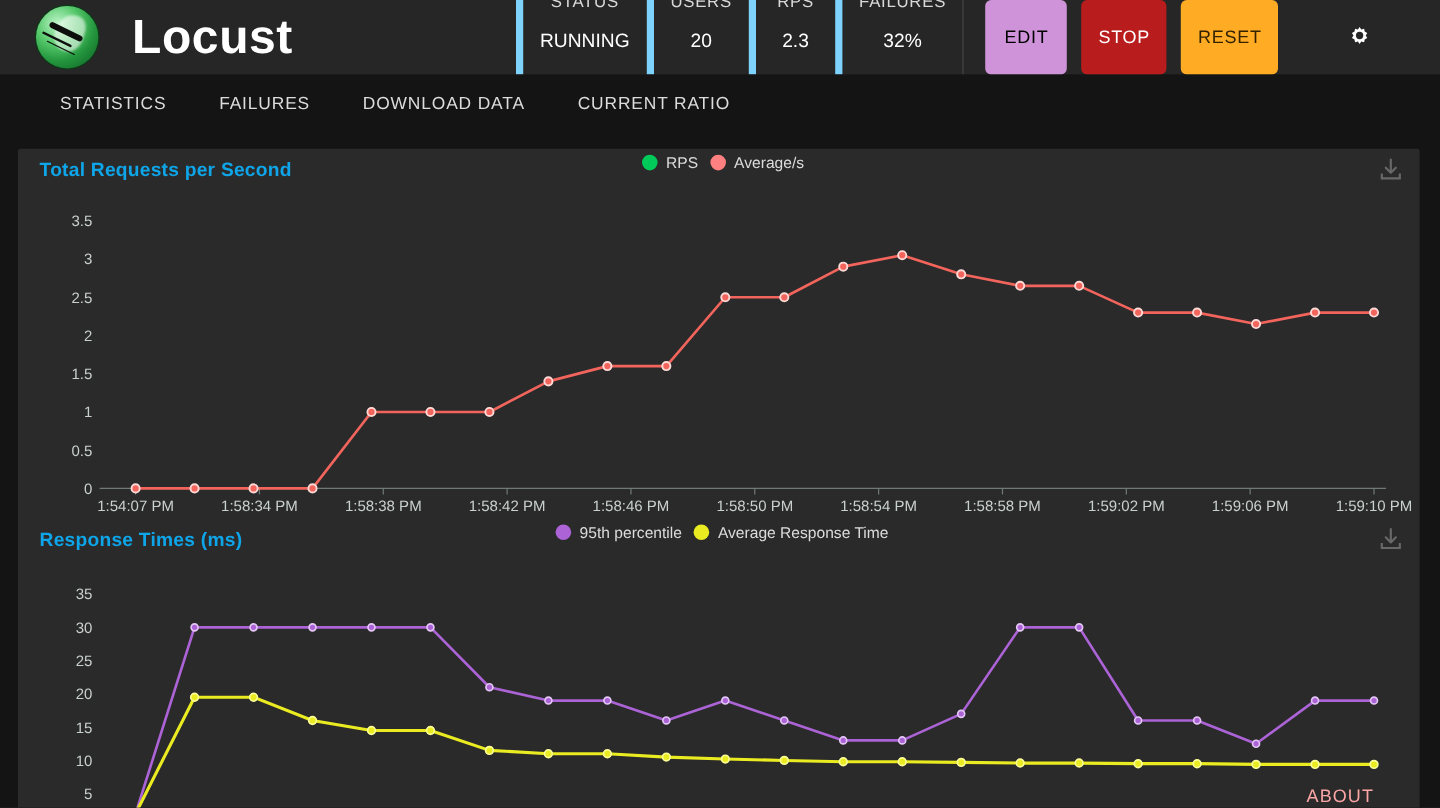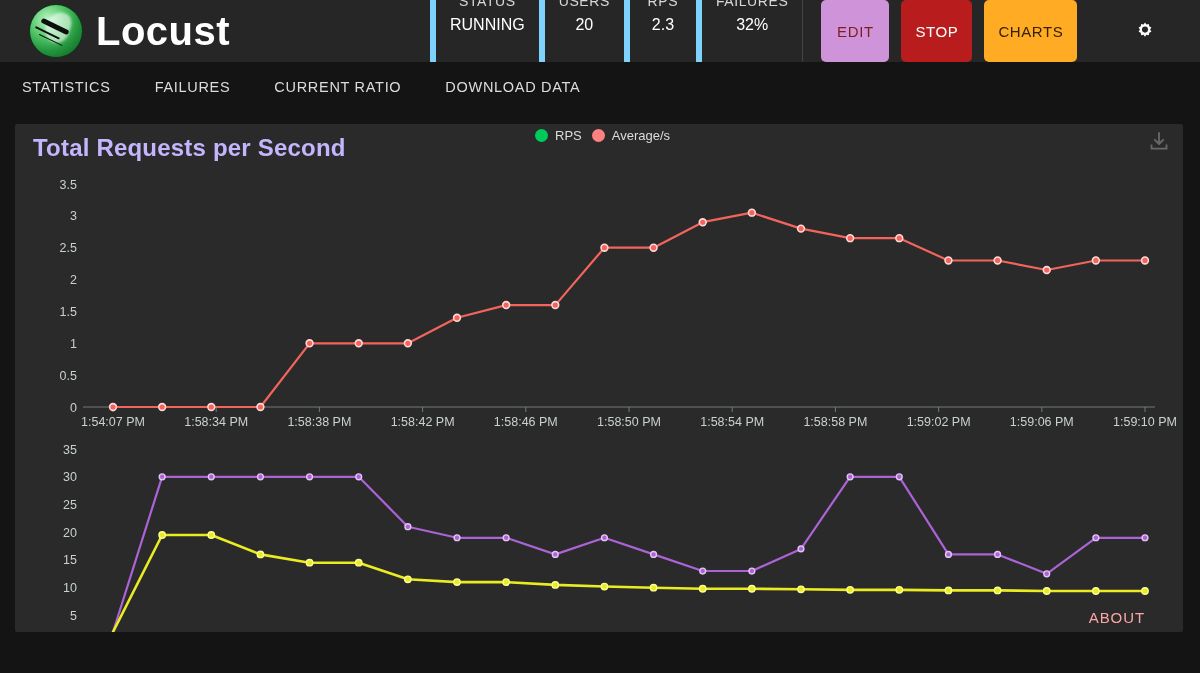--- a/index.html
+++ b/index.html
@@ -16,21 +16,21 @@
     position:relative;
     height:62px;
     background:#262626;
     display:flex;
     align-items:center;
     overflow:hidden;
   }
   .brand {
     display:flex;
     align-items:center;
-    gap:14px;
+    gap:28px;
     padding-left:30px;
     min-width:430px;
   }
   .logo {
     width:52px; height:52px;
     border-radius:50%;
     background:
       radial-gradient(circle at 34% 28%, #bdf5c8 0%, #56c96b 34%, #23953d 62%, #0c5a22 100%);
     position:relative;
     overflow:hidden;
@@ -86,57 +86,58 @@
     font-size:14px;
     color:#d8d8d8;
     letter-spacing:.6px;
     line-height:1.1;
     margin-top:-6px;
     white-space:nowrap;
   }
   .stat-value {
     font-size:16px;
     color:#ffffff;
-    margin-top:7px;
+    margin-top:17px;
     line-height:1.1;
     white-space:nowrap;
   }
   .stat.wide { min-width:96px; }
 
   .actions { display:flex; align-items:center; gap:12px; margin-left:18px; }
   .btn {
     border:none;
     border-radius:5px;
     height:62px;
     min-width:68px;
     padding:0 14px;
     font-size:15px;
     font-family:"Liberation Sans", sans-serif;
     letter-spacing:.6px;
     cursor:pointer;
   }
-  .btn-edit  { background:#ce93d8; color:#7f1d1d;text-align:center; }
+  .btn-edit  { background:#ce93d8; color:#000000;text-align:center; }
   .btn-stop  { background:#b91c1c; color:#fff; }
   .btn-reset { background:#ffab24; color:#332200; }
 
   .gear-btn {
     margin-left:36px;
     width:40px; height:40px;
     background:transparent;
     border:none;
     cursor:pointer;
     display:flex; align-items:center; justify-content:center;
   }
 
   
   .tabs {
     height:50px;
     background:#141414;
     display:flex;
     align-items:center;
+    padding-left:28px;
     gap:0px;
   }
   .tab {
     position:relative;
     padding:0 22px;
     height:50px;
     display:flex;
     align-items:center;
     font-size:14.5px;
     letter-spacing:.7px;
@@ -161,23 +162,23 @@
     position:relative;
     overflow:hidden;
   }
   .chart-head {
     position:relative;
     height:46px;
   }
   .chart-title {
     position:absolute;
     left:18px; top:10px;
-    font-size:24px;
+    font-size:16px;
     font-weight:bold;
-    color:#c4b5fd;
+    color:#0ea5e9;
     letter-spacing:.2px;
   }
   .legend {
     position:absolute;
     top:4px;
     display:flex;
     align-items:center;
     gap:10px;
     font-size:13px;
     color:#dcdcdc;
@@ -232,35 +233,35 @@
     </div>
     <div class="stat wide">
       <div class="stat-label">FAILURES</div>
       <div class="stat-value">32%</div>
     </div>
   </div>
 
   <div class="actions">
     <button class="btn btn-edit">EDIT</button>
     <button class="btn btn-stop">STOP</button>
-    <button class="btn btn-reset">CHARTS</button>
+    <button class="btn btn-reset">RESET</button>
     <button class="gear-btn">
       <svg width="26" height="26" viewBox="0 0 24 24">
         <path fill="#ffffff" d="M12 4.2 13.3 6l2.2-.5.4 2.2 2 1.1-1.2 1.9 1.2 1.9-2 1.1-.4 2.2-2.2-.5L12 17.2 10.7 15.4l-2.2.5-.4-2.2-2-1.1 1.2-1.9L6.1 8.8l2-1.1.4-2.2 2.2.5z"></path>
         <circle cx="12" cy="10.7" r="2.8" fill="#262626"></circle>
       </svg>
     </button>
   </div>
 </div>
 
 <div class="tabs">
   <div class="tab">STATISTICS</div>
   <div class="tab">FAILURES</div>
+  <div class="tab">DOWNLOAD DATA</div>
   <div class="tab">CURRENT RATIO</div>
-  <div class="tab">DOWNLOAD DATA</div>
 </div>
 
 <div class="panel">
 
   <div class="chart-head">
     <div class="chart-title">Total Requests per Second</div>
     <div class="legend" style="left:520px;">
       <span class="legend-item">
         <span class="dot" style="background:#00ca5a"></span>
         <span>RPS</span>
@@ -336,20 +337,37 @@
           <circle cx="884.2857142857143" cy="68.15714285714287" r="3.4" fill="#f3655c" stroke="#ffd9d6" stroke-width="1.6"></circle>
           <circle cx="933.4285714285714" cy="90.45714285714286" r="3.4" fill="#f3655c" stroke="#ffd9d6" stroke-width="1.6"></circle>
           <circle cx="982.5714285714287" cy="90.45714285714286" r="3.4" fill="#f3655c" stroke="#ffd9d6" stroke-width="1.6"></circle>
           <circle cx="1031.7142857142858" cy="100.01428571428573" r="3.4" fill="#f3655c" stroke="#ffd9d6" stroke-width="1.6"></circle>
           <circle cx="1080.857142857143" cy="90.45714285714286" r="3.4" fill="#f3655c" stroke="#ffd9d6" stroke-width="1.6"></circle>
           <circle cx="1130" cy="90.45714285714286" r="3.4" fill="#f3655c" stroke="#ffd9d6" stroke-width="1.6"></circle>
         </g>
     </svg>
   </div>
 
+  <div class="chart-head">
+    <div class="chart-title">Response Times (ms)</div>
+    <div class="legend" style="left:448px;">
+      <span class="legend-item">
+        <span class="dot" style="background:#ab63d6"></span>
+        <span>95th percentile</span>
+      </span>
+      <span class="legend-item">
+        <span class="dot" style="background:#eaec21"></span>
+        <span>Average Response Time</span>
+      </span>
+    </div>
+    <svg class="dl-icon" viewBox="0 0 24 24">
+      <path d="M12 3v10M12 14l-4.2-4.2M12 14l4.2-4.2" stroke="#8e8e8e" stroke-width="1.8" fill="none" stroke-linecap="round"></path>
+      <path d="M4.5 14.5v4.2h15v-4.2" stroke="#8e8e8e" stroke-width="1.8" fill="none"></path>
+    </svg>
+  </div>
 
   <div class="plot">
     <svg width="1168" height="200" viewBox="0 0 1168 200">
       <g id="rt-yticks">
           <text x="62" y="187.87142857142857" class="ytick">5</text>
           <text x="62" y="160.15714285714284" class="ytick">10</text>
           <text x="62" y="132.44285714285712" class="ytick">15</text>
           <text x="62" y="104.72857142857144" class="ytick">20</text>
           <text x="62" y="77.01428571428572" class="ytick">25</text>
           <text x="62" y="49.29999999999998" class="ytick">30</text>

